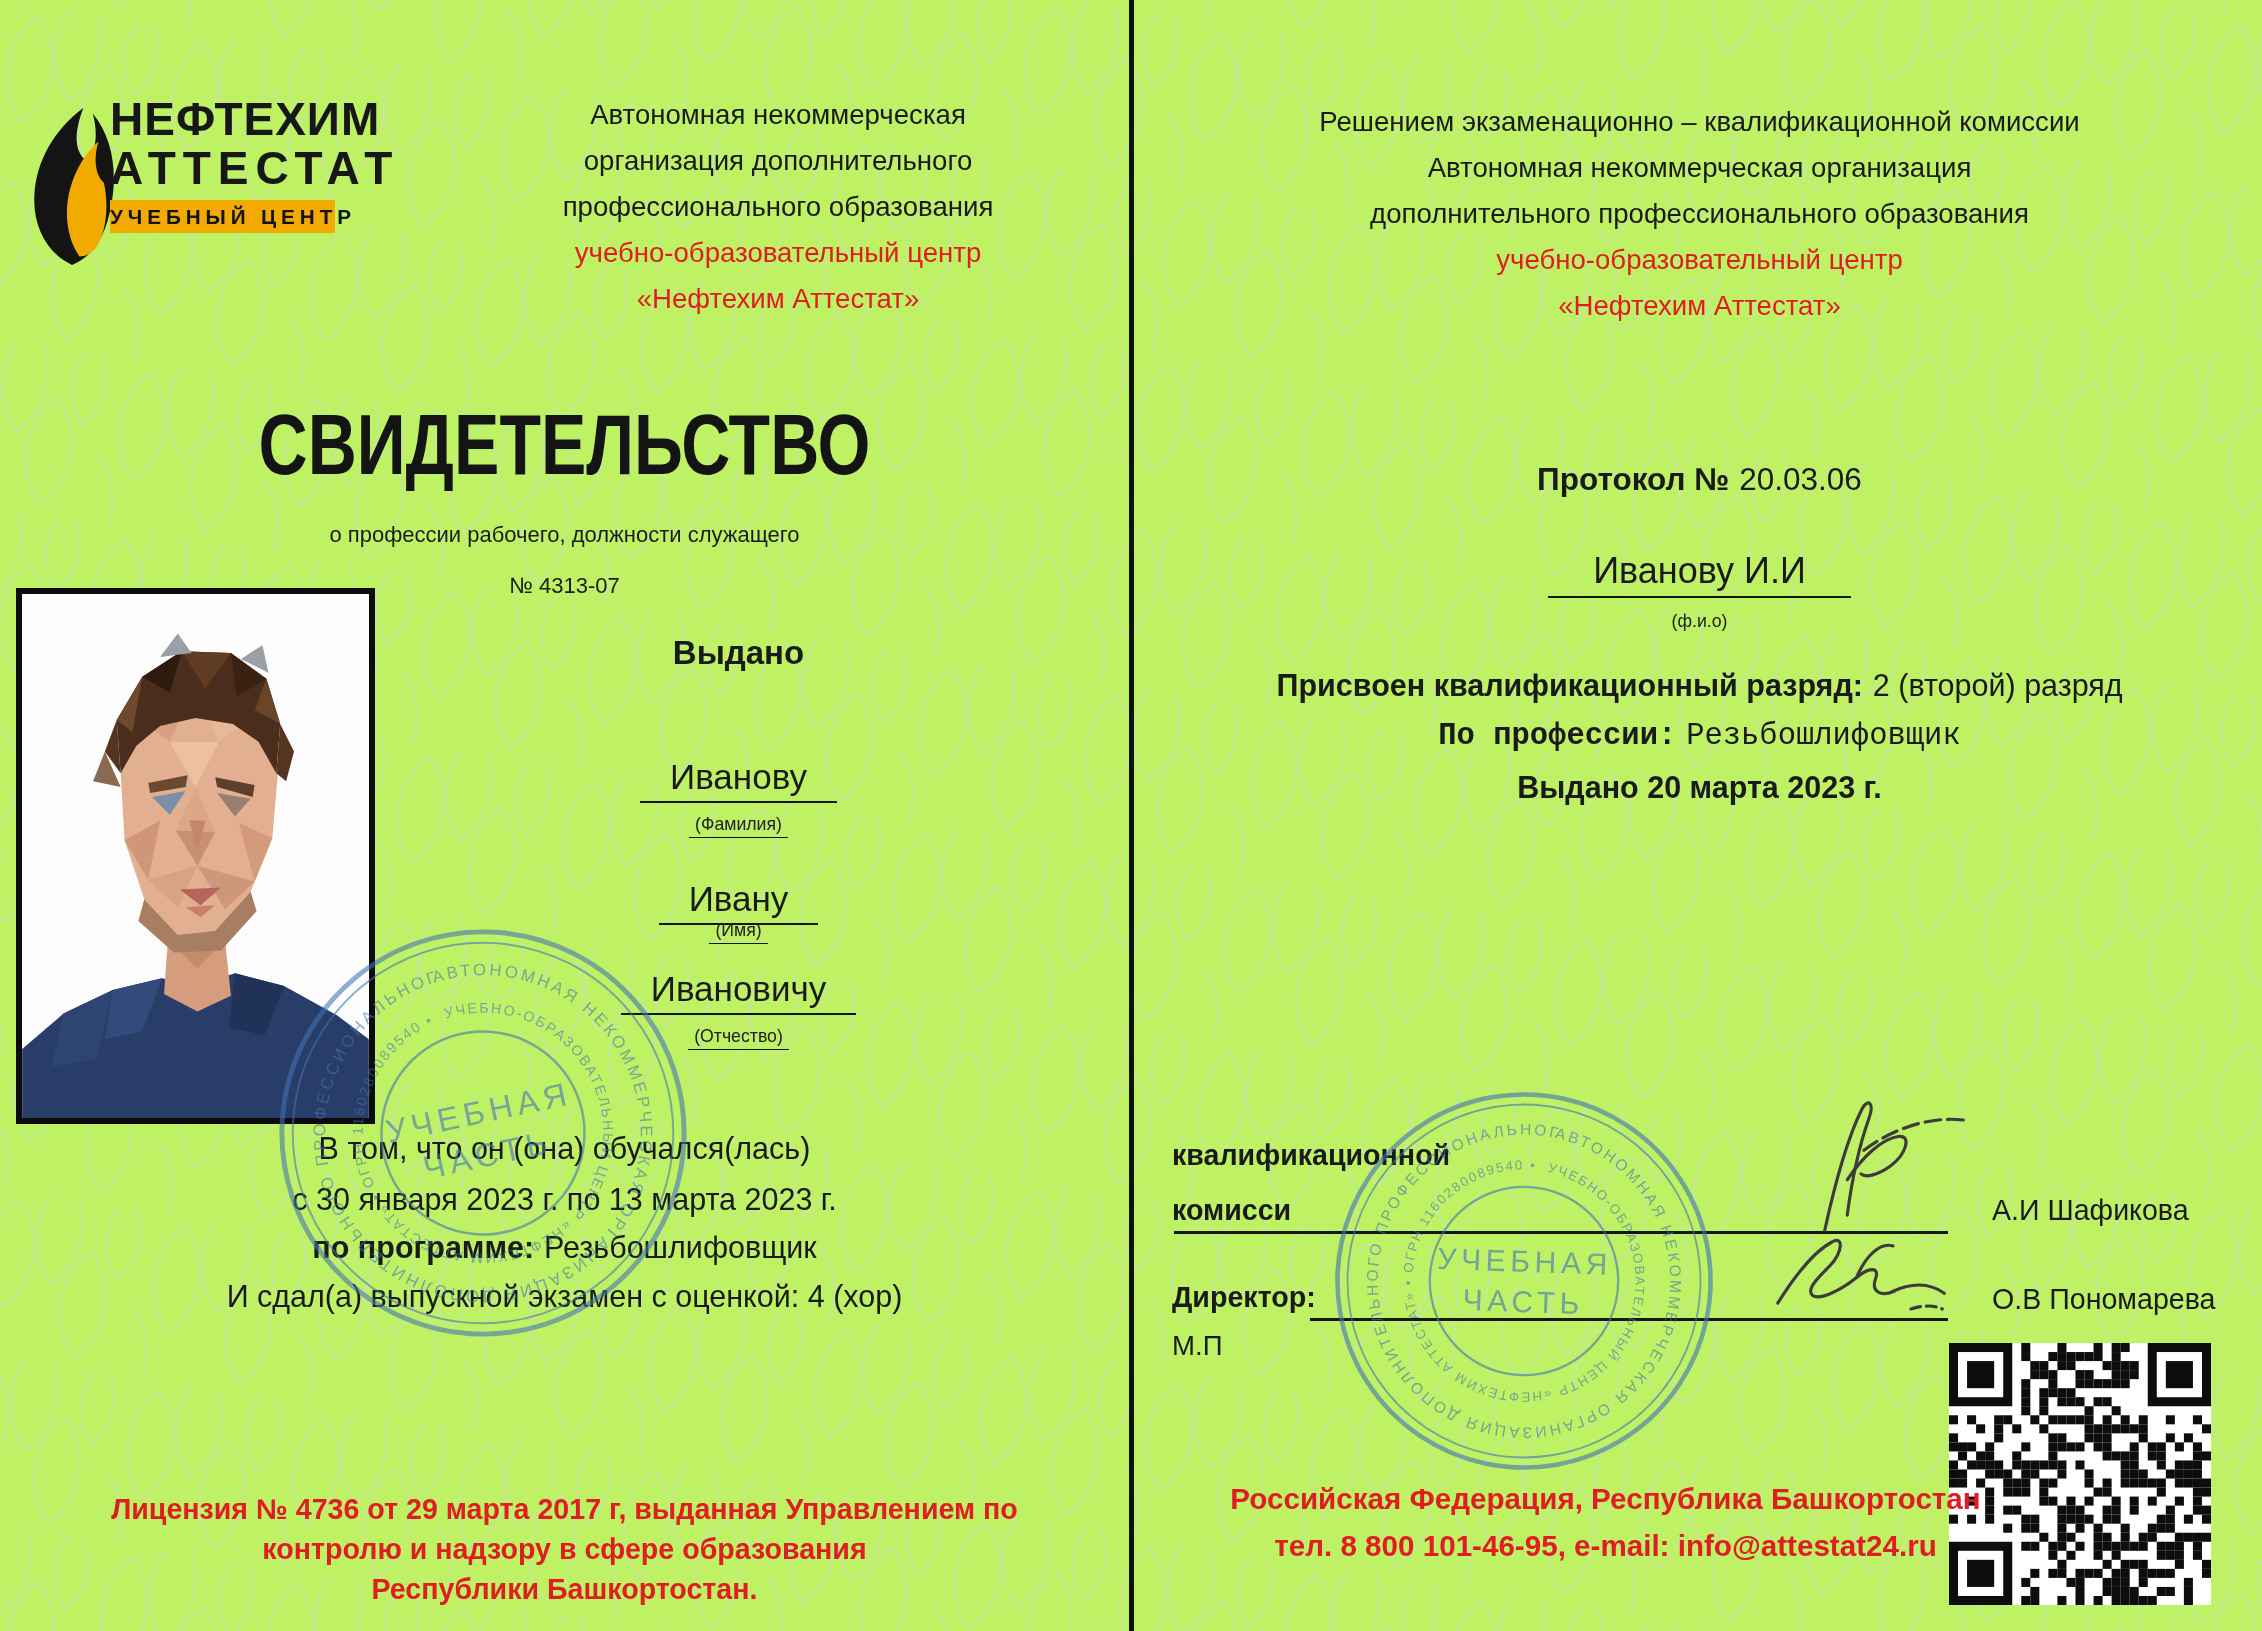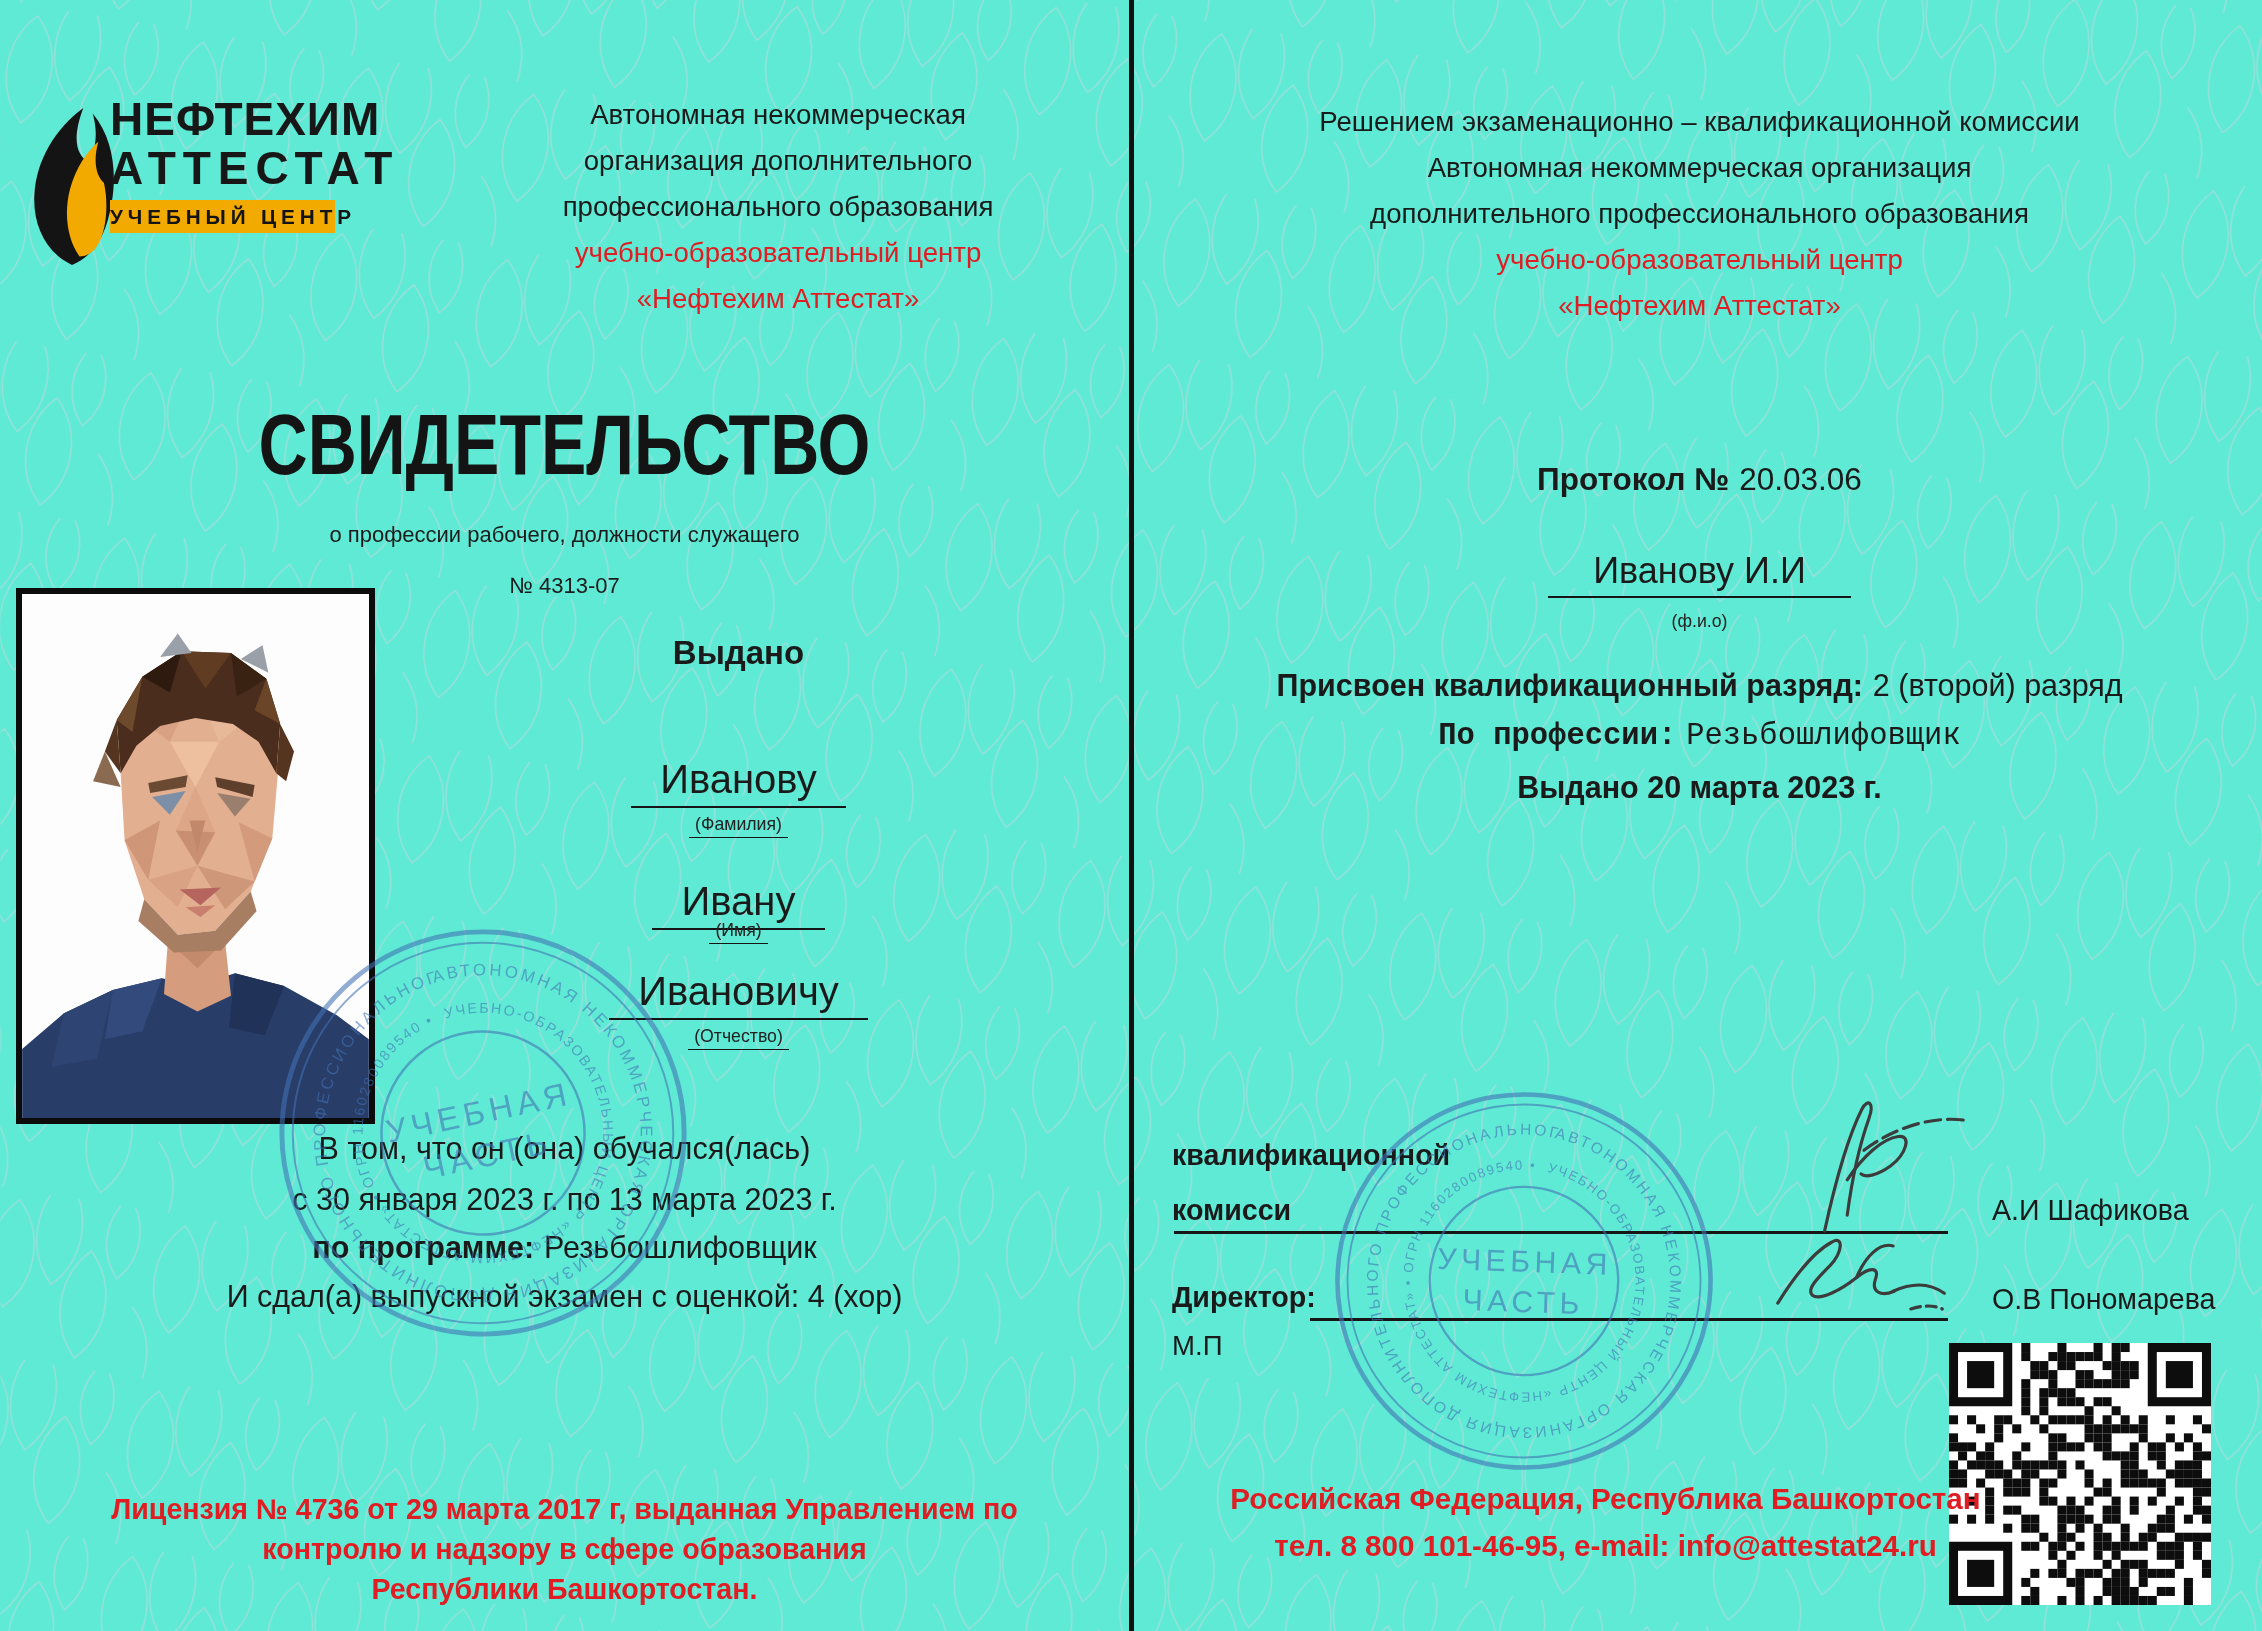--- a/index.html
+++ b/index.html
@@ -1,35 +1,35 @@
 <!DOCTYPE html>
 <html><head>
 <meta charset="utf-8">
 <style>
   html,body{margin:0;padding:0;background:#9a9a9a;}
   #doc{
-    position:relative;width:2263px;height:1631px;background:#5eead4;
+    position:relative;width:2263px;height:1631px;background:#bef264;
     font-family:"Liberation Sans","DejaVu Sans",sans-serif;color:#1a1a1a;
     overflow:hidden;
   }
   .abs{position:absolute;}
   .ctr{text-align:center;}
   .red{color:#e01d22;}
   .b{font-weight:700;}
   .lbl{margin-right:9.9px;}
   
   .page{position:absolute;top:0;height:1631px;}
   
   .orgline{font-size:27.6px;line-height:46px;}
   
   .title{font-size:85px;font-weight:700;letter-spacing:0px;color:#141414;
          transform:scaleX(0.8);transform-origin:50% 50%;white-space:nowrap;}
   .sub{font-size:22px;color:#1c1c1c;}
   
-  .uname{display:inline-block;font-size:40px;border-bottom:2px solid #151515;padding:0 29.6px 3.9px 29.6px;}
+  .uname{display:inline-block;font-size:35px;border-bottom:2px solid #151515;padding:0 29.6px 3.9px 29.6px;}
   .ulabel{display:inline-block;font-size:17.7px;border-bottom:1.5px solid #151515;padding:0 5.9px 2px 5.9px;color:#222;}
   .study{font-size:30.5px;}
   .license{font-size:28.6px;font-weight:700;line-height:40px;}
   .rline{font-size:28.6px;font-weight:700;line-height:53px;}
   .sigline{position:absolute;height:3px;background:#161616;}
   .signame{font-size:28.6px;}
   .addr{font-size:29.6px;font-weight:700;line-height:47px;}
   
   .logotxt{font-weight:700;font-size:46px;letter-spacing:1px;color:#171717;line-height:49px;white-space:nowrap;}
   .logotxt2{letter-spacing:6.9px;}

